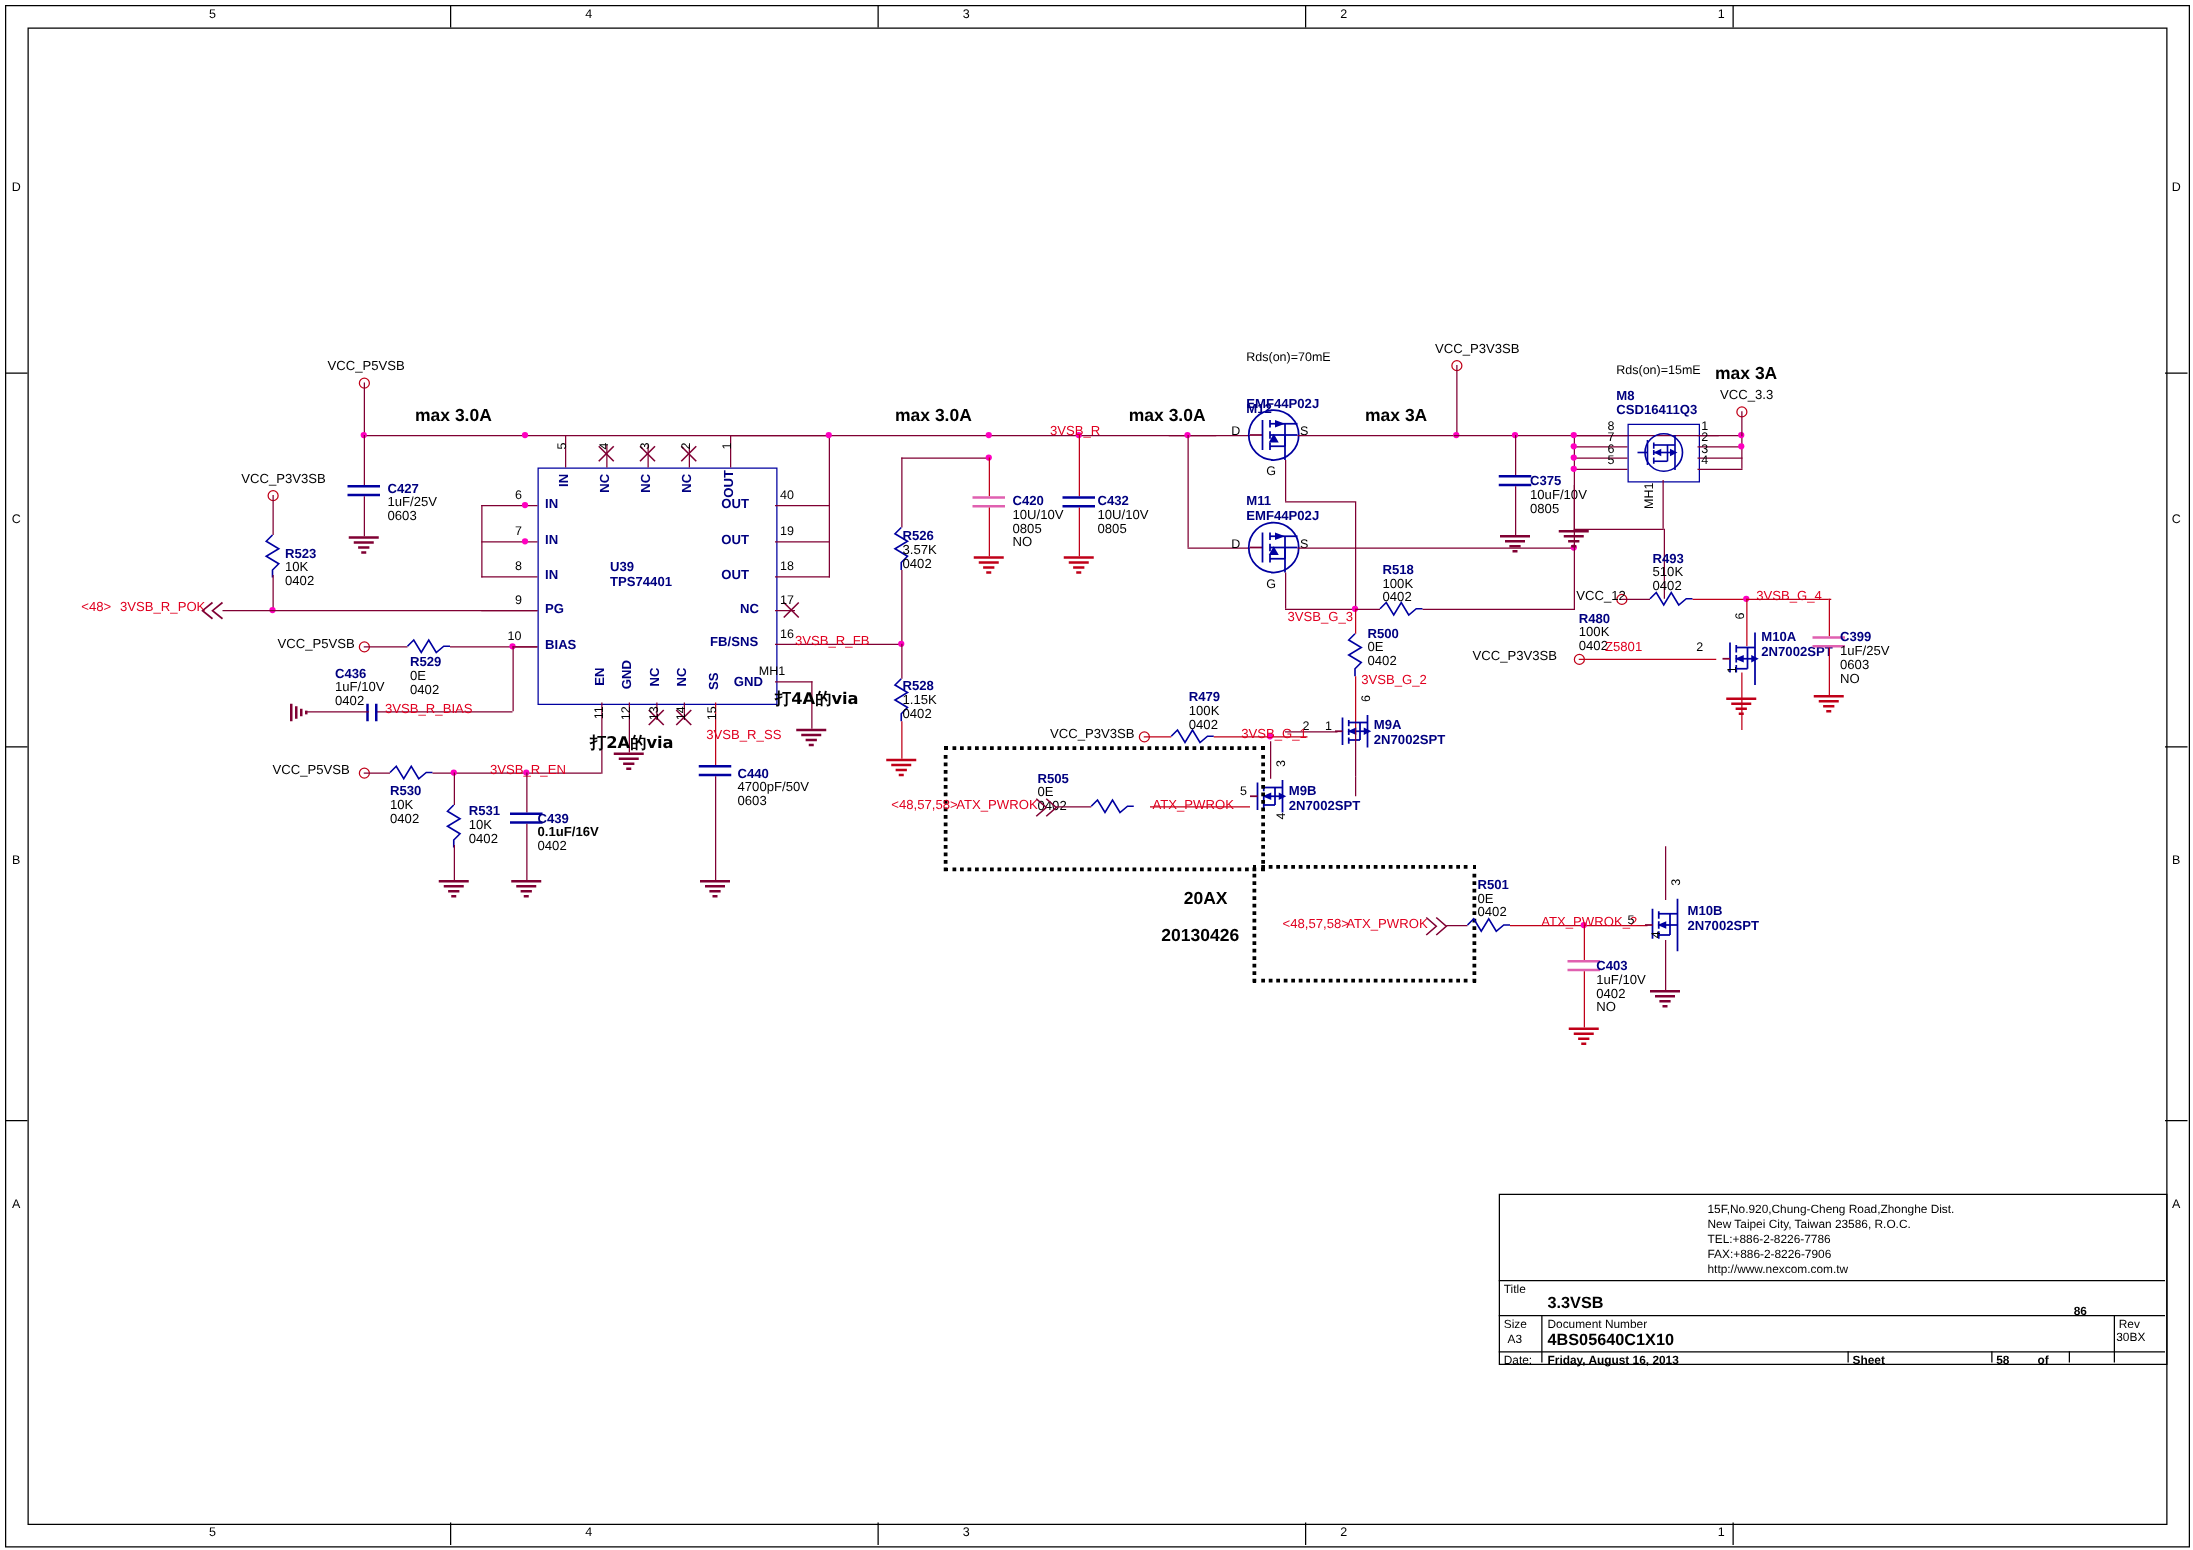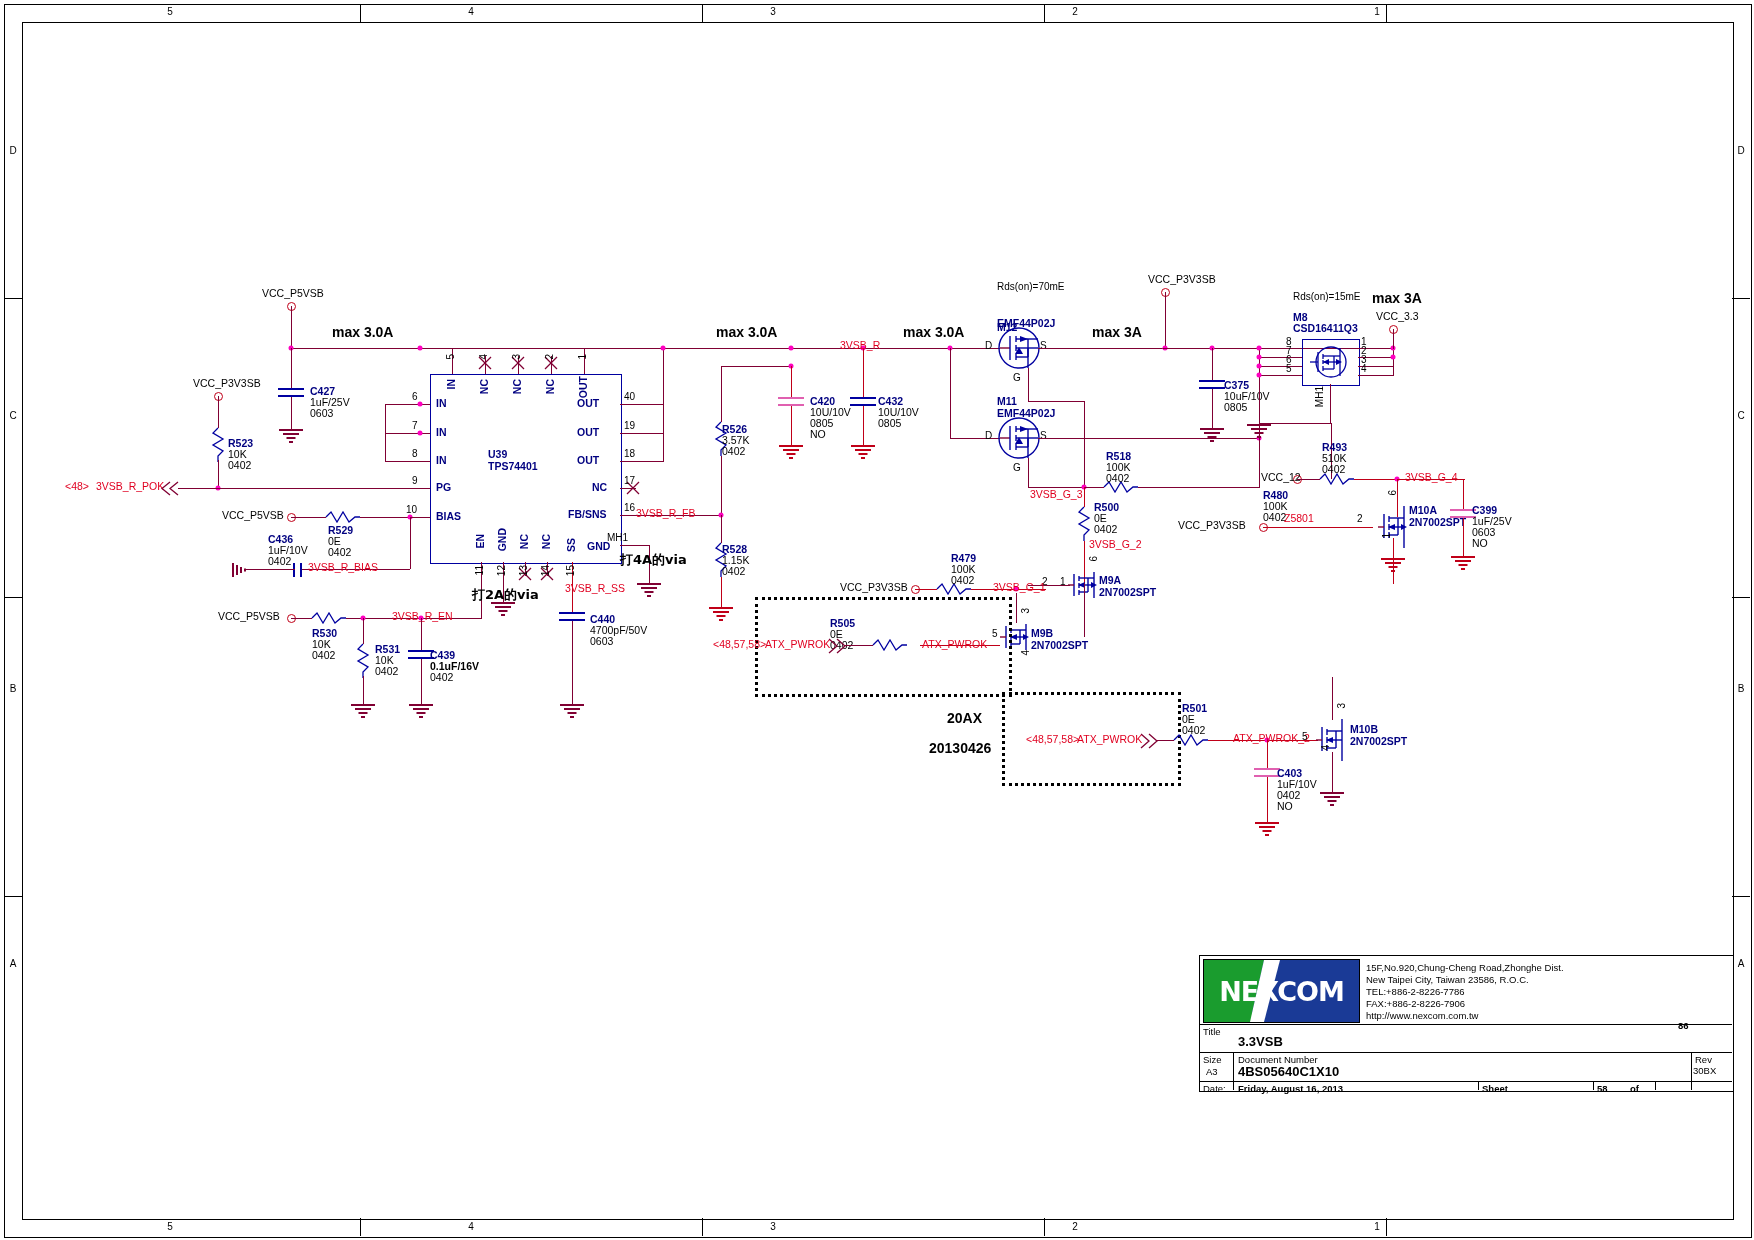--- a/index.html
+++ b/index.html
@@ -868,29 +868,20 @@
       <i></i>
       <i></i>
     </div>
   <div class="lbl ref" style="left:1472px;top:505px;">C399</div>
   <div class="lbl val" style="left:1472px;top:516px;">1uF/25V</div>
   <div class="lbl val" style="left:1472px;top:527px;">0603</div>
   <div class="lbl val" style="left:1472px;top:538px;">NO</div>
 
   <div class="tb" style="left:1199px;top:955px;width:533px;height:135px;"></div>
 
-  <div class="logo" style="left:1203px;top:959px;width:155px;height:62px;">
-    <div style="position:absolute;left:0;top:0;width:48px;height:100%;background:#1a9c2e;"></div>
-    <div style="position:absolute;left:48px;top:0;width:107px;height:100%;background:#1a3a96;"></div>
-    <svg style="position:absolute;left:30px;top:0;" width="46" height="62">
-      <polygon points="0,0 30,0 16,62 0,62" fill="#1a9c2e"></polygon>
-      <polygon points="30,0 46,0 30,62 16,62" fill="#fff"></polygon>
-    </svg>
-    <div class="logoword">NEXCOM</div>
-  </div>
 
   <div class="tbtxt" style="left:1366px;top:962px;">15F,No.920,Chung-Cheng Road,Zhonghe Dist.</div>
   <div class="tbtxt" style="left:1366px;top:974px;">New Taipei City, Taiwan 23586, R.O.C.</div>
   <div class="tbtxt" style="left:1366px;top:986px;">TEL:+886-2-8226-7786</div>
   <div class="tbtxt" style="left:1366px;top:998px;">FAX:+886-2-8226-7906</div>
   <div class="tbtxt" style="left:1366px;top:1010px;">http://www.nexcom.com.tw</div>
 
   <div class="fmark" style="left:1199px;top:1024px;width:533px;height:1.1px;"></div>
   <div class="fmark" style="left:1199px;top:1052px;width:533px;height:1.1px;"></div>
   <div class="fmark" style="left:1199px;top:1081px;width:533px;height:1.1px;"></div>
@@ -908,15 +899,15 @@
   <div class="tbtxt" style="left:1238px;top:1054px;">Document Number</div>
   <div class="tbtxt big" style="left:1238px;top:1064px;">4BS05640C1X10</div>
   <div class="tbtxt" style="left:1695px;top:1054px;">Rev</div>
   <div class="tbtxt" style="left:1693px;top:1065px;">30BX</div>
 
   <div class="tbtxt" style="left:1203px;top:1083px;">Date:</div>
   <div class="tbtxt b" style="left:1238px;top:1083px;">Friday, August 16, 2013</div>
   <div class="tbtxt b" style="left:1482px;top:1083px;">Sheet</div>
   <div class="tbtxt b" style="left:1597px;top:1083px;">58</div>
   <div class="tbtxt b" style="left:1630px;top:1083px;">of</div>
-  <div class="tbtxt b" style="left:1659px;top:1020px;margin-left:19px;">86</div>
+  <div class="tbtxt b" style="left:1659px;top:1044px;">86</div>
 
 </div>
 
 </body></html>

